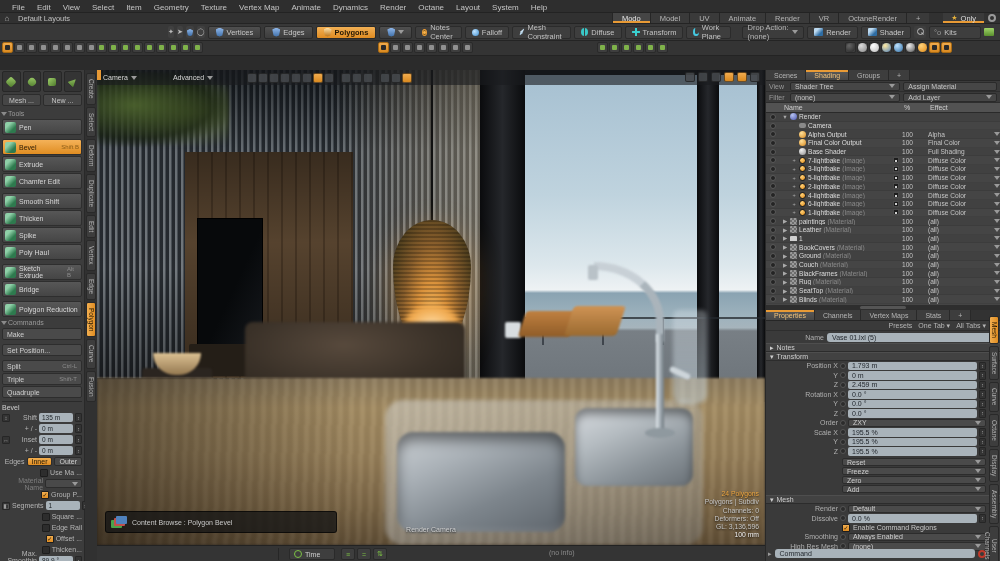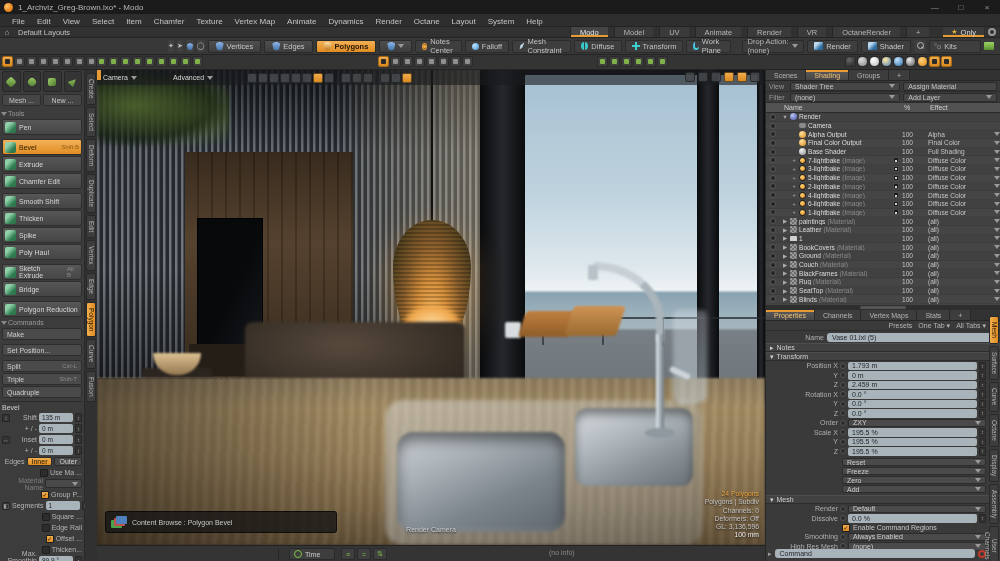--- a/index.html
+++ b/index.html
@@ -15,21 +15,21 @@
   .winbtn { width:26px; height:14px; display:flex; align-items:center; justify-content:center; color:#999; font-size:8px; }
 
   
   .menubar { height:13px; background:#2e2e2e; border-bottom:1px solid #232323; display:flex; align-items:flex-end; padding-left:6px; }
   .menu-item { font-size:8px; color:#c4c4c4; padding:0 6px; }
 
   
   .layoutbar { height:11px; background:#313131; border-bottom:1px solid #242424; display:flex; align-items:stretch; font-size:7.5px; }
   .home-ico { width:14px; display:flex; align-items:center; justify-content:center; color:#aaa; font-size:8px; }
   .lb-label { display:flex; align-items:center; color:#c0c0c0; padding:0 4px; }
-  .ltabs { margin-left:auto; display:flex;gap:6px; }
+  .ltabs { margin-left:auto; display:flex; }
   .ltab { padding:0 9px; display:flex; align-items:center; background:#3a3a3a; border-left:1px solid #262626; color:#b5b5b5; }
   .ltab.active { background:#454545; color:#e8e8e8; box-shadow:inset 0 -2px 0 #e89a35; }
   .only { display:flex; align-items:center; gap:3px; padding:0 8px; margin-left:14px; background:#3a3a3a; box-shadow:inset 0 -2px 0 #e89a35; color:#ddd; }
   .only .star { color:#e8b23a; font-size:7px; }
   .gearbox { width:16px; display:flex; align-items:center; justify-content:center; }
   .gear { width:8px; height:8px; border-radius:50%; border:2px solid #9a9a9a; }
 
   
   .toolbar { height:17px; background:#383838; border-bottom:1px solid #242424; display:flex; align-items:center; font-size:7.5px; padding-left:168px; gap:3px; }
   .tb-ico { width:12px; height:12px; border-radius:2px; background:#404040; display:flex; align-items:center; justify-content:center; color:#bbb; font-size:7px; }
@@ -253,37 +253,28 @@
   .command-row .input { font-size:7px; }
   .reddot { width:8px; height:8px; border-radius:50%; border:2px solid #c0392b; flex:0 0 auto; }
   .fx { flex:1; }
   .carw { margin-left:auto; }
 </style>
 </head>
 <body>
 
 <div id="app">
 
-  <div class="titlebar">
-    <div class="app-icon"></div>
-    <span class="title">1_Archviz_Greg-Brown.lxo* - Modo</span>
-    <div class="winbtns">
-      <span class="winbtn">—</span>
-      <span class="winbtn">□</span>
-      <span class="winbtn">×</span>
-    </div>
-  </div>
 
   <div class="menubar" id="menubar">
       <span class="menu-item">File</span>
       <span class="menu-item">Edit</span>
       <span class="menu-item">View</span>
       <span class="menu-item">Select</span>
       <span class="menu-item">Item</span>
-      <span class="menu-item">Chamfer</span>
+      <span class="menu-item">Geometry</span>
       <span class="menu-item">Texture</span>
       <span class="menu-item">Vertex Map</span>
       <span class="menu-item">Animate</span>
       <span class="menu-item">Dynamics</span>
       <span class="menu-item">Render</span>
       <span class="menu-item">Octane</span>
       <span class="menu-item">Layout</span>
       <span class="menu-item">System</span>
       <span class="menu-item">Help</span>
     </div>

